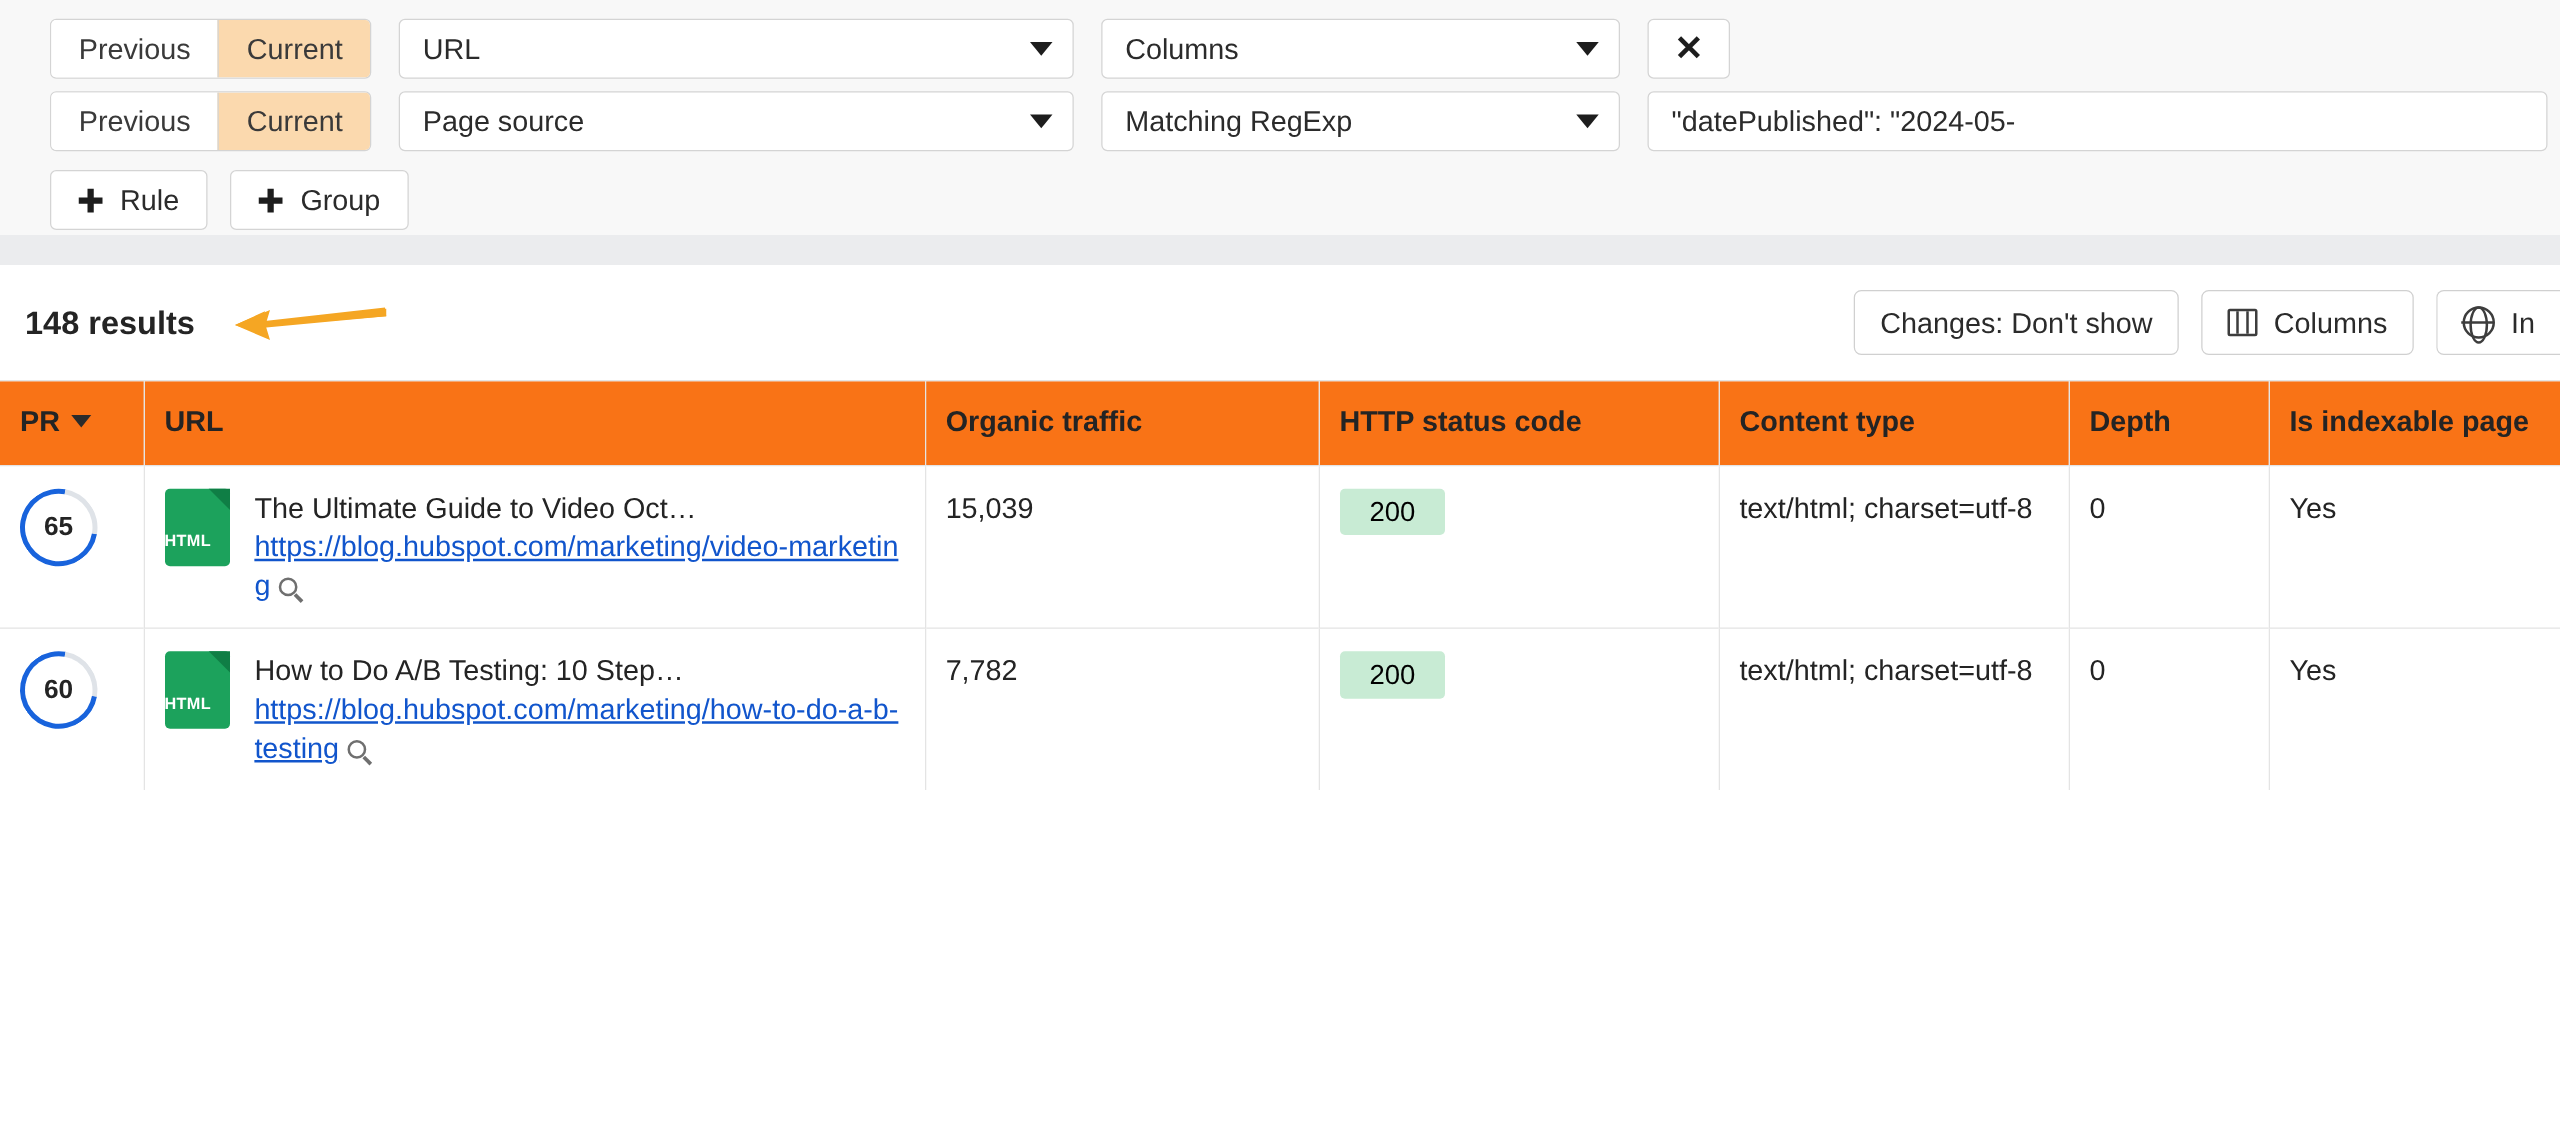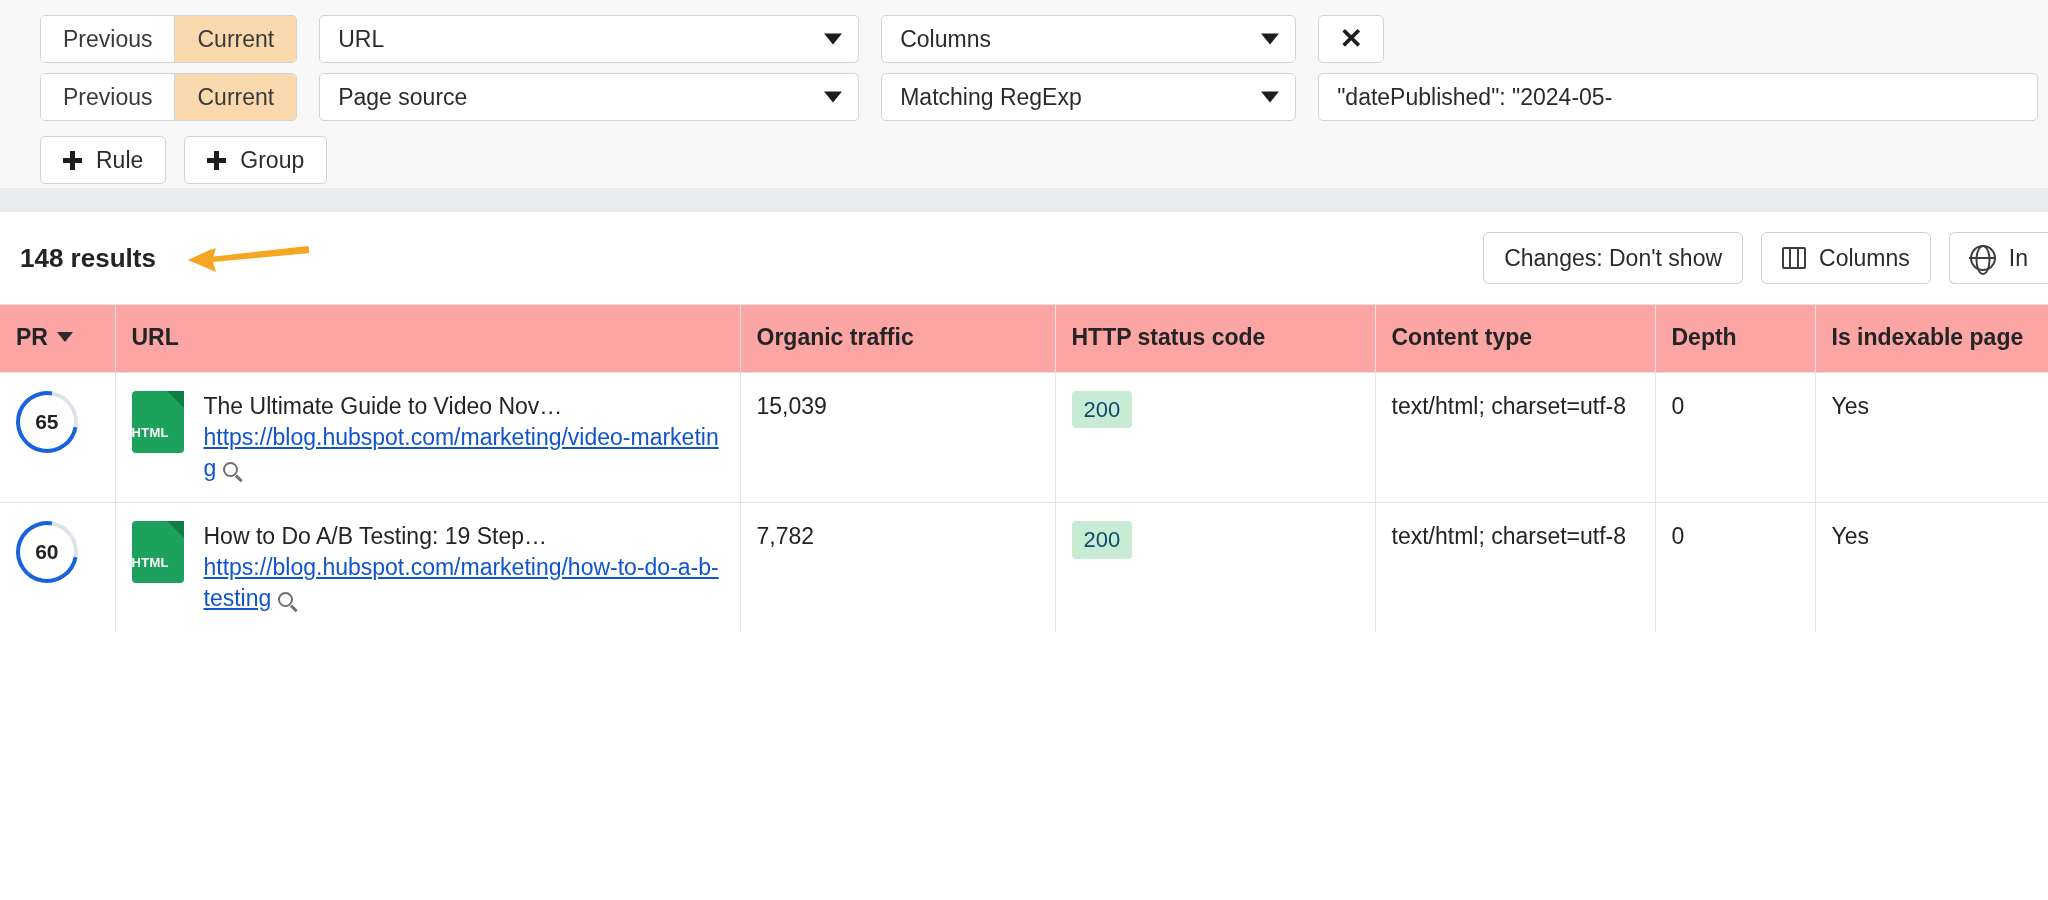--- a/index.html
+++ b/index.html
@@ -120,21 +120,21 @@
   }
 
   
   table.results { width:100%; border-collapse:collapse; table-layout:fixed; }
   table.results th, table.results td {
     border-top:1px solid #e4e4e4; border-right:1px solid #e4e4e4;
     vertical-align:top; text-align:left;
   }
   table.results th {
     padding:18px 16px 20px 16px; font-size:23px; font-weight:bold;
-    color:#242424; background:#fca5a5; line-height:1.25;
+    color:#242424; background:#f97316; line-height:1.25;
   }
   table.results td { padding:18px 16px; font-size:23px; color:#242424; line-height:1.35; }
 
   .col-pr      { width:115px; }
   .col-url     { width:625px; }
   .col-traffic { width:315px; }
   .col-status  { width:320px; }
   .col-ctype   { width:280px; }
   .col-depth   { width:160px; }
   .col-index   { width:233px; }
@@ -176,22 +176,22 @@
   .url-link { font-size:23px; color:#1155cc; word-break:break-all; }
   .mag {
     display:inline-block; width:15px; height:15px; border:2.5px solid #6f6f6f;
     border-radius:50%; position:relative; margin-left:7px; vertical-align:-1px;
   }
   .mag::after {
     content:""; position:absolute; right:-7px; bottom:-5px;
     width:8px; height:2.5px; background:#6f6f6f; transform:rotate(45deg);
   }
   .badge-200 {
-    display:inline-block; background:#c8ebd4; color:#0c4a6e;
-    border-radius:4px; padding:4px 12px; font-size:22px;text-align:center;
+    display:inline-block; background:#c8ebd4; color:#000000;
+    border-radius:4px; padding:4px 24px; font-size:22px;text-align:center;
   }
 </style>
 </head>
 <body>
 
 <div class="filter-panel">
 
   <div class="rule-row">
     <div class="segmented">
       <div class="seg-btn">Previous</div>
@@ -303,21 +303,21 @@
         </div>
       </td>
       <td>
         <div class="url-cell">
           <span class="html-icon">
             <span class="sheet"></span>
               <span class="fold2"></span>
             <span class="tag">HTML</span>
           </span>
           <span class="url-texts">
-            <div class="url-title">The Ultimate Guide to Video Nov…</div>
+            <div class="url-title">The Ultimate Guide to Video Oct…</div>
             <div><a class="url-link" href="#">https://blog.hubspot.com/marketing/video-marketing</a><span class="mag"></span></div>
           </span>
         </div>
       </td>
       <td>15,039</td>
       <td>
         <span class="badge-200">200</span>
       </td>
       <td>text/html; charset=utf-8</td>
       <td>0</td>
@@ -331,21 +331,21 @@
         </div>
       </td>
       <td>
         <div class="url-cell">
           <span class="html-icon">
             <span class="sheet"></span>
               <span class="fold2"></span>
             <span class="tag">HTML</span>
           </span>
           <span class="url-texts">
-            <div class="url-title">How to Do A/B Testing: 19 Step…</div>
+            <div class="url-title">How to Do A/B Testing: 10 Step…</div>
             <div><a class="url-link" href="#">https://blog.hubspot.com/marketing/how-to-do-a-b-testing</a><span class="mag"></span></div>
           </span>
         </div>
       </td>
       <td>7,782</td>
       <td>
         <span class="badge-200">200</span>
       </td>
       <td>text/html; charset=utf-8</td>
       <td>0</td>

